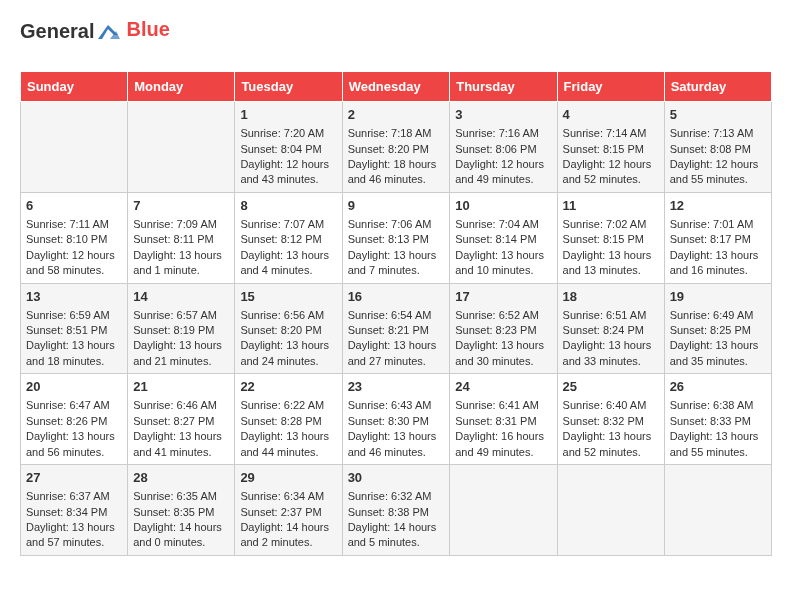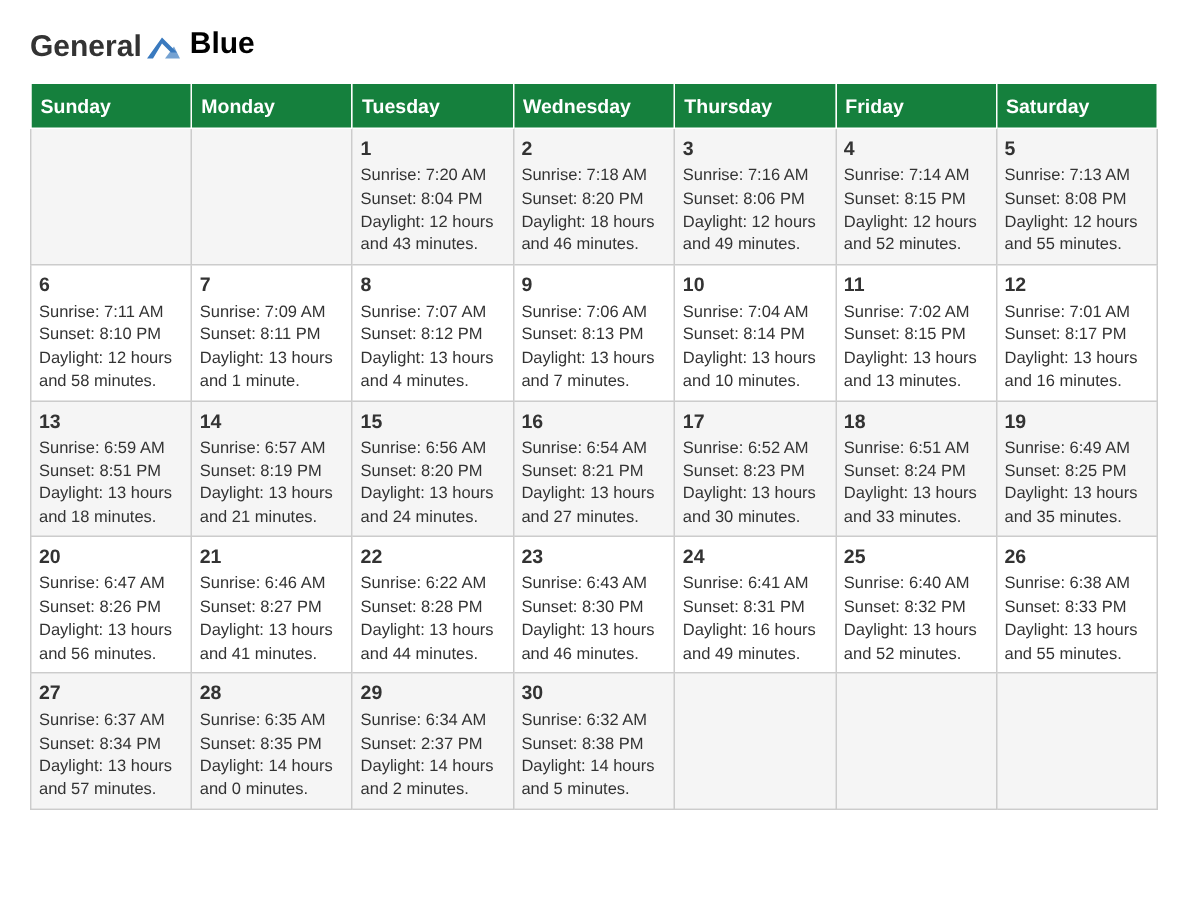--- a/index.html
+++ b/index.html
@@ -7,21 +7,21 @@
       font-family: Arial, sans-serif;
       background: #fff;
       width: 792px;
       min-height: 612px;
       padding: 20px;
     }
     .header {
       display: flex;
       justify-content: space-between;
       align-items: flex-start;
-      margin-bottom: 12px;
+      margin-bottom: 28px;
     }
     .logo {
       display: flex;
       align-items: center;
       gap: 4px;
     }
     .title-block {
       text-align: right;
     }
     .month-year {
@@ -32,21 +32,21 @@
     .location {
       font-size: 16px;
       color: #555;
     }
     table {
       width: 100%;
       border-collapse: collapse;
       font-size: 11px;
     }
     thead tr th {
-      background-color: #15803d;
+      background-color: #ef4444;
       color: #fff;
       padding: 7px 6px;
       text-align: left;
       font-size: 13px;
       font-weight: bold;
       border: 1px solid #fff;
     }
     tbody tr td {
       border: 1px solid #ccc;
       vertical-align: top;
@@ -79,21 +79,21 @@
 <div class="header">
   <div class="logo">
     <div style="display:flex;align-items:center;">
       <span style="font-size:20px;font-weight:bold;color:#333;">General</span>
       <svg width="28" height="22" viewBox="0 0 28 22">
         <polygon points="4,18 14,4 24,14 20,14 14,8 8,18" fill="#3a7abf"></polygon>
         <polygon points="16,18 22,10 26,18" fill="#3a7abf" opacity="0.7"></polygon>
       </svg>
     </div>
     <div>
-      <span style="font-size:20px;font-weight:bold;color:#000000;display:block;margin-top:-4px;">Blue</span>
+      <span style="font-size:20px;font-weight:bold;color:#ef4444;display:block;margin-top:-4px;">Blue</span>
     </div>
   </div>
   <div class="title-block">
     <div class="month-year"></div>
     <div class="location"></div>
   </div>
 </div>
 
 <table>
   <thead>

